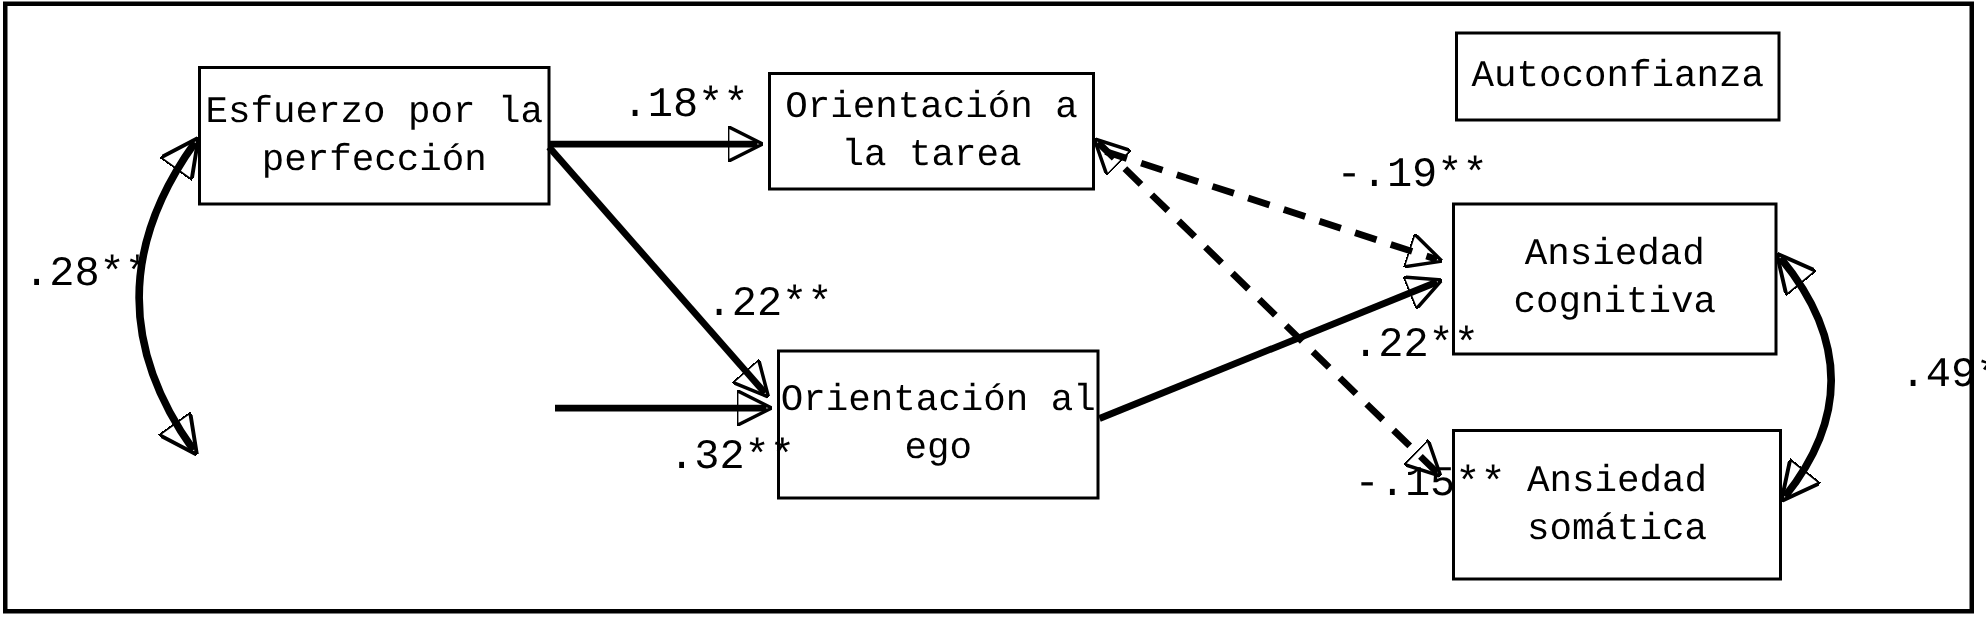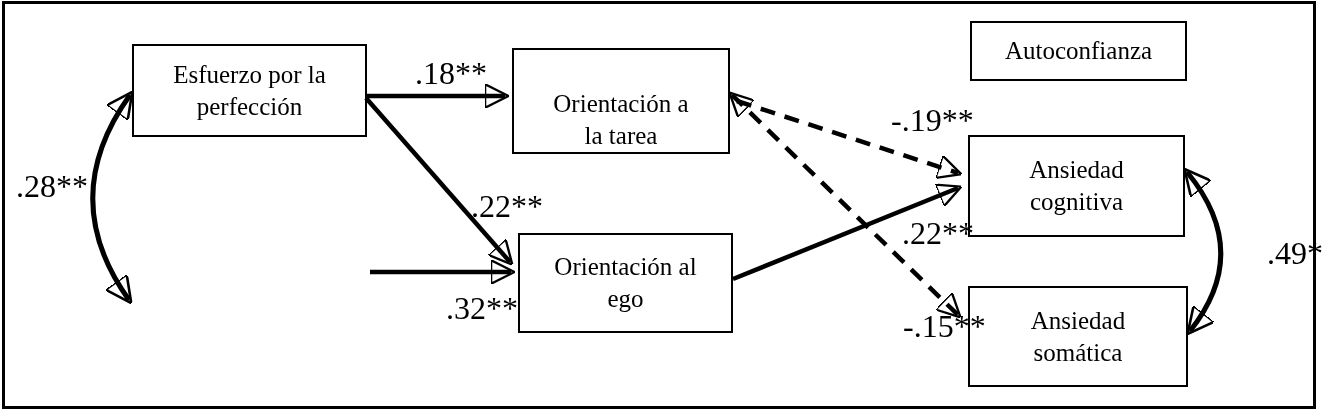--- a/index.html
+++ b/index.html
@@ -2,21 +2,21 @@
 <html><head>
 <meta charset="utf-8">
 <style>
   * { box-sizing: border-box; }
   html, body { margin: 0; padding: 0; background: #ffffff; }
   .canvas {
     position: relative;
     width: 1324px;
     height: 414px;
     background: #ffffff;
-    font-family: Liberation Serif, serif;
+    font-family: Liberation Mono, monospace;
     color: #000000;
     overflow: hidden;
   }
   .frame {
     position: absolute;
     left: 2px; top: 1px;
     width: 1314px; height: 408px;
     border: 3px solid #000000;
     background: #ffffff;
   }
@@ -29,21 +29,21 @@
     align-items: center;
     justify-content: center;
     text-align: center;
     font-size: 25px;
     line-height: 1.28;
     white-space: pre-line;
   }
   .coef {
     position: absolute;
     z-index: 4;
-    font-size: 32px;
+    font-size: 28px;
     line-height: 1;
     white-space: nowrap;
   }
   svg.edges {
     position: absolute;
     left: 0; top: 0;
     width: 1324px; height: 414px;
     z-index: 3;
     pointer-events: none;
   }
@@ -82,21 +82,21 @@
 
     <path class="curved" d="M 1187 172 Q 1253 252 1190 331" marker-start="url(#ah)" marker-end="url(#ah)"></path>
   </svg>
 
   <div class="node" style="left:132px; top:44px;  width:235px; height:93px;">
     <span>Esfuerzo por la
 perfección</span>
   </div>
 
 
-  <div class="node" style="left:512px; top:48px;  width:218px; height:106px;align-items:flex-end;">
+  <div class="node" style="left:512px; top:48px;  width:218px; height:79px;">
     <span>Orientación a
 la tarea</span>
   </div>
 
   <div class="node" style="left:518px; top:233px; width:215px; height:100px;justify-content:center;">
     <span>Orientación al
 ego</span>
   </div>
 
   <div class="node" style="left:970px; top:21px;  width:217px; height:60px;">

